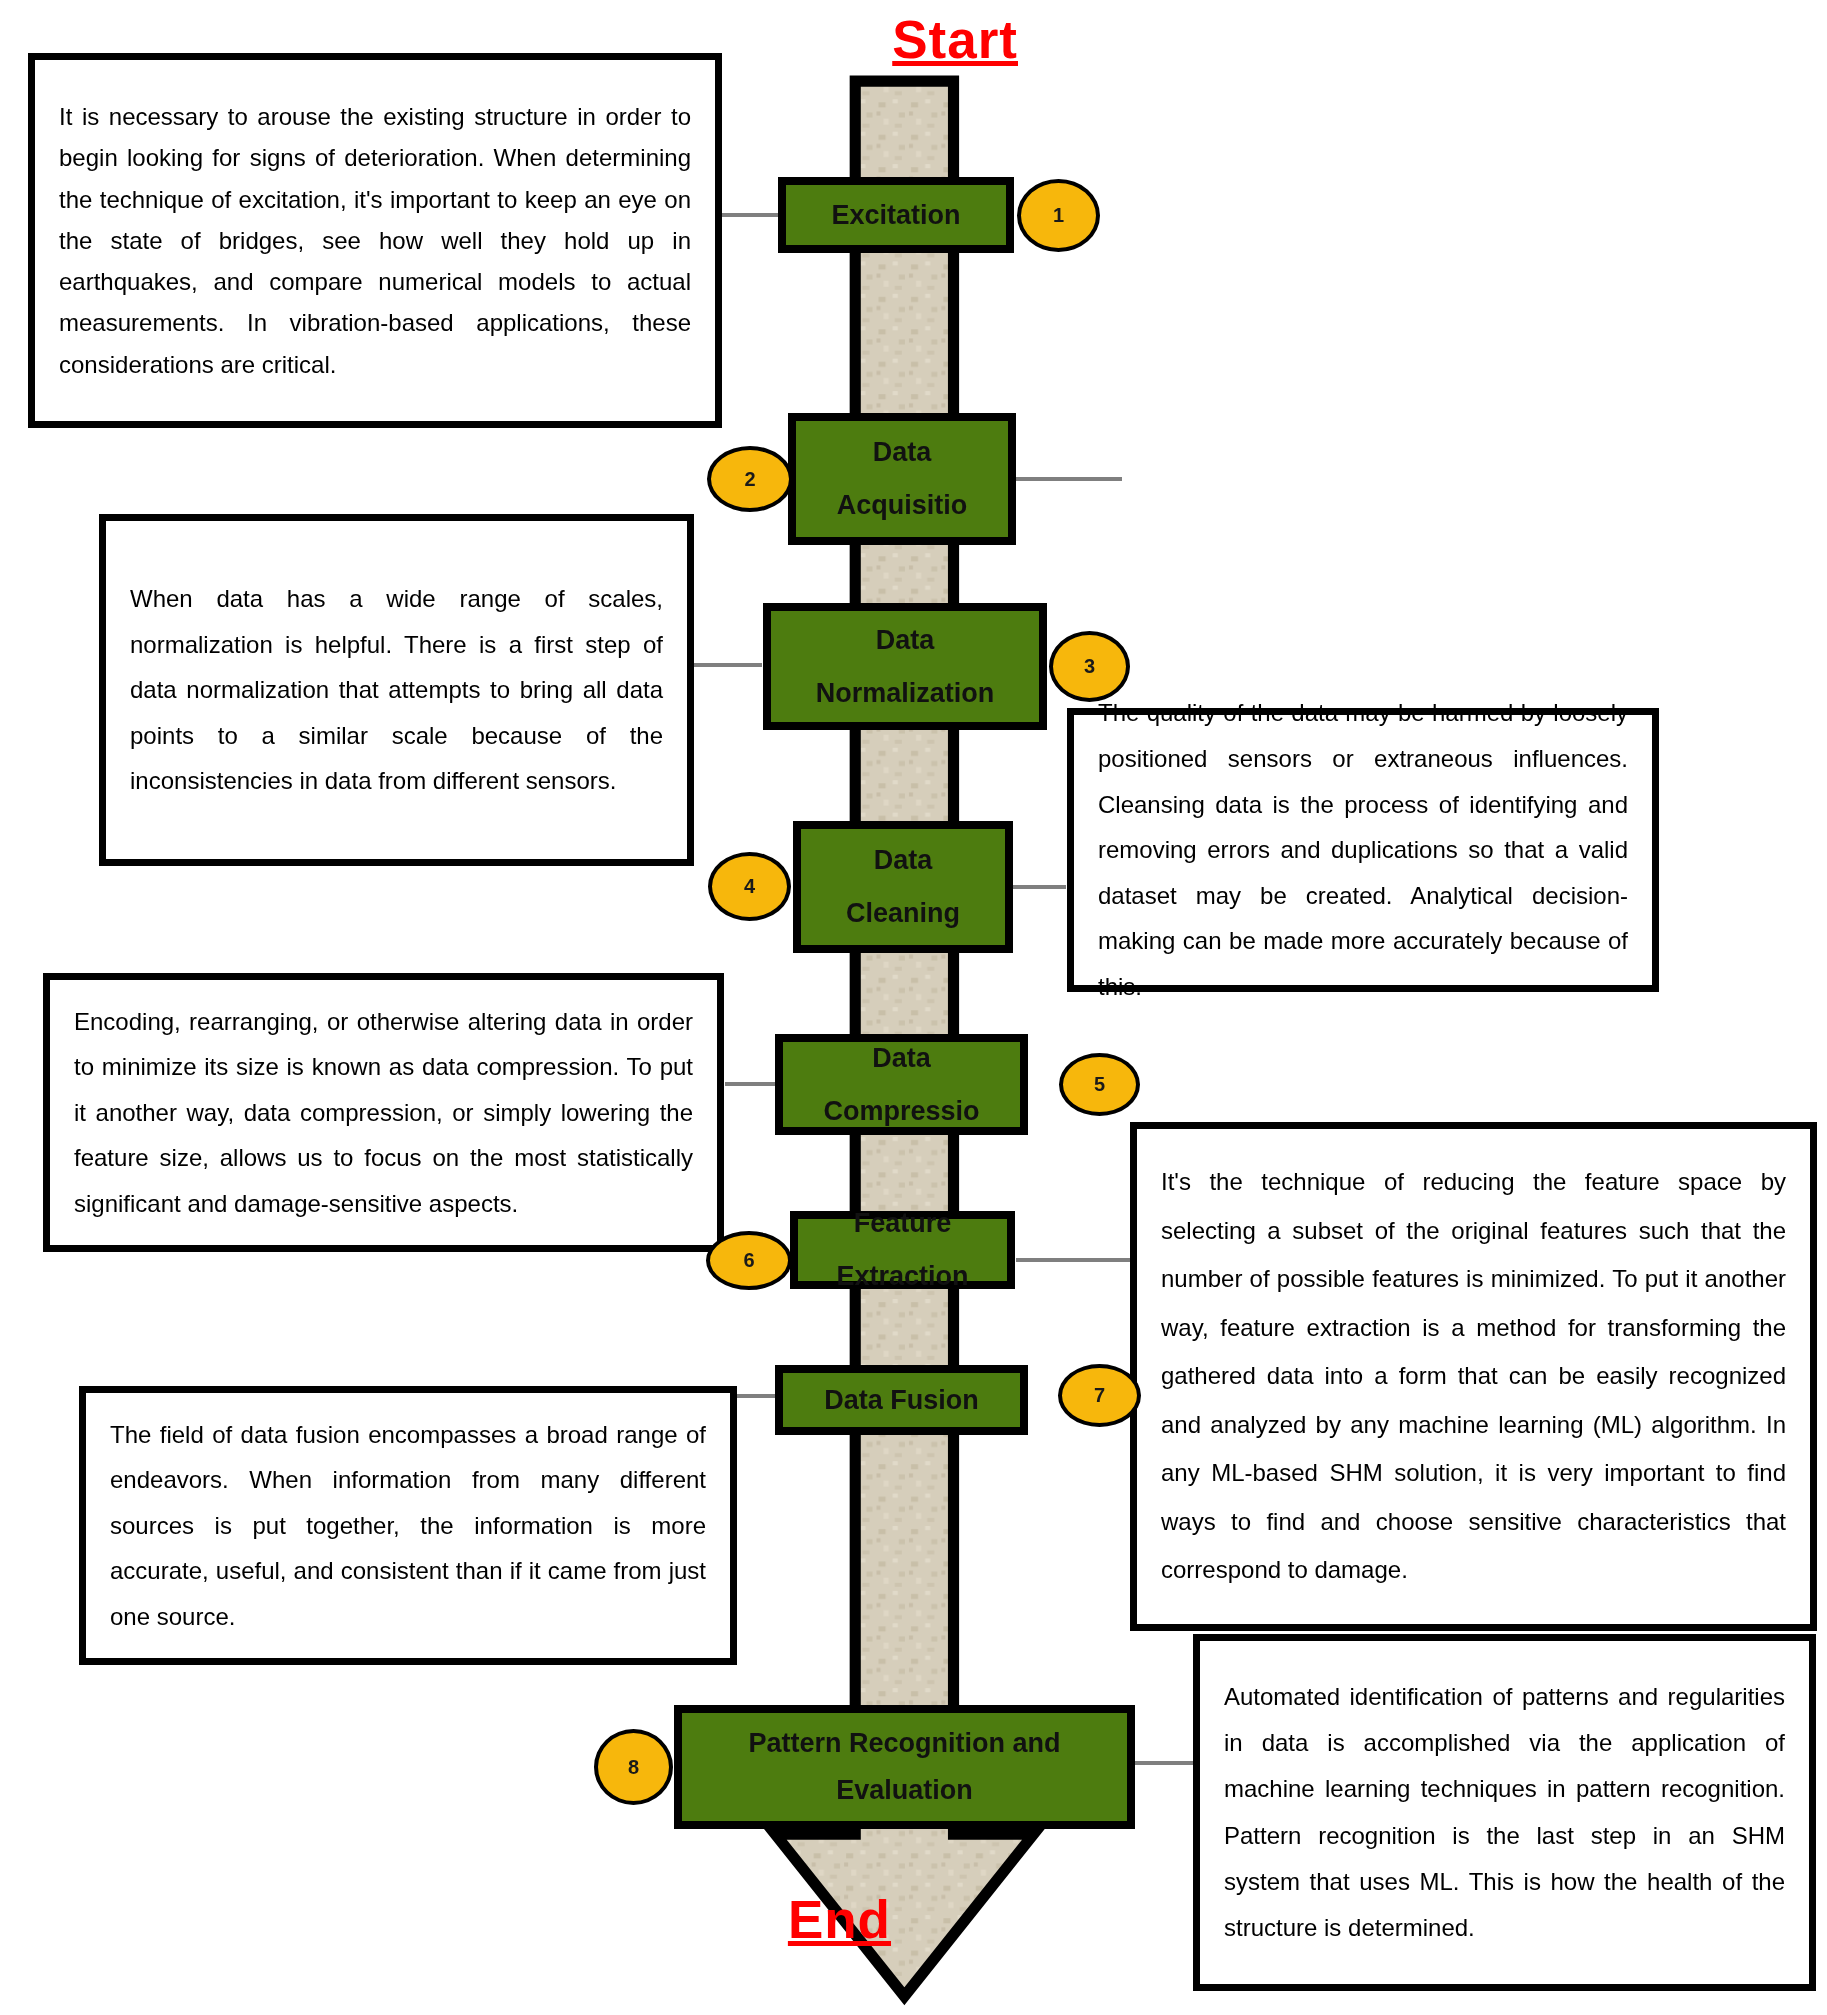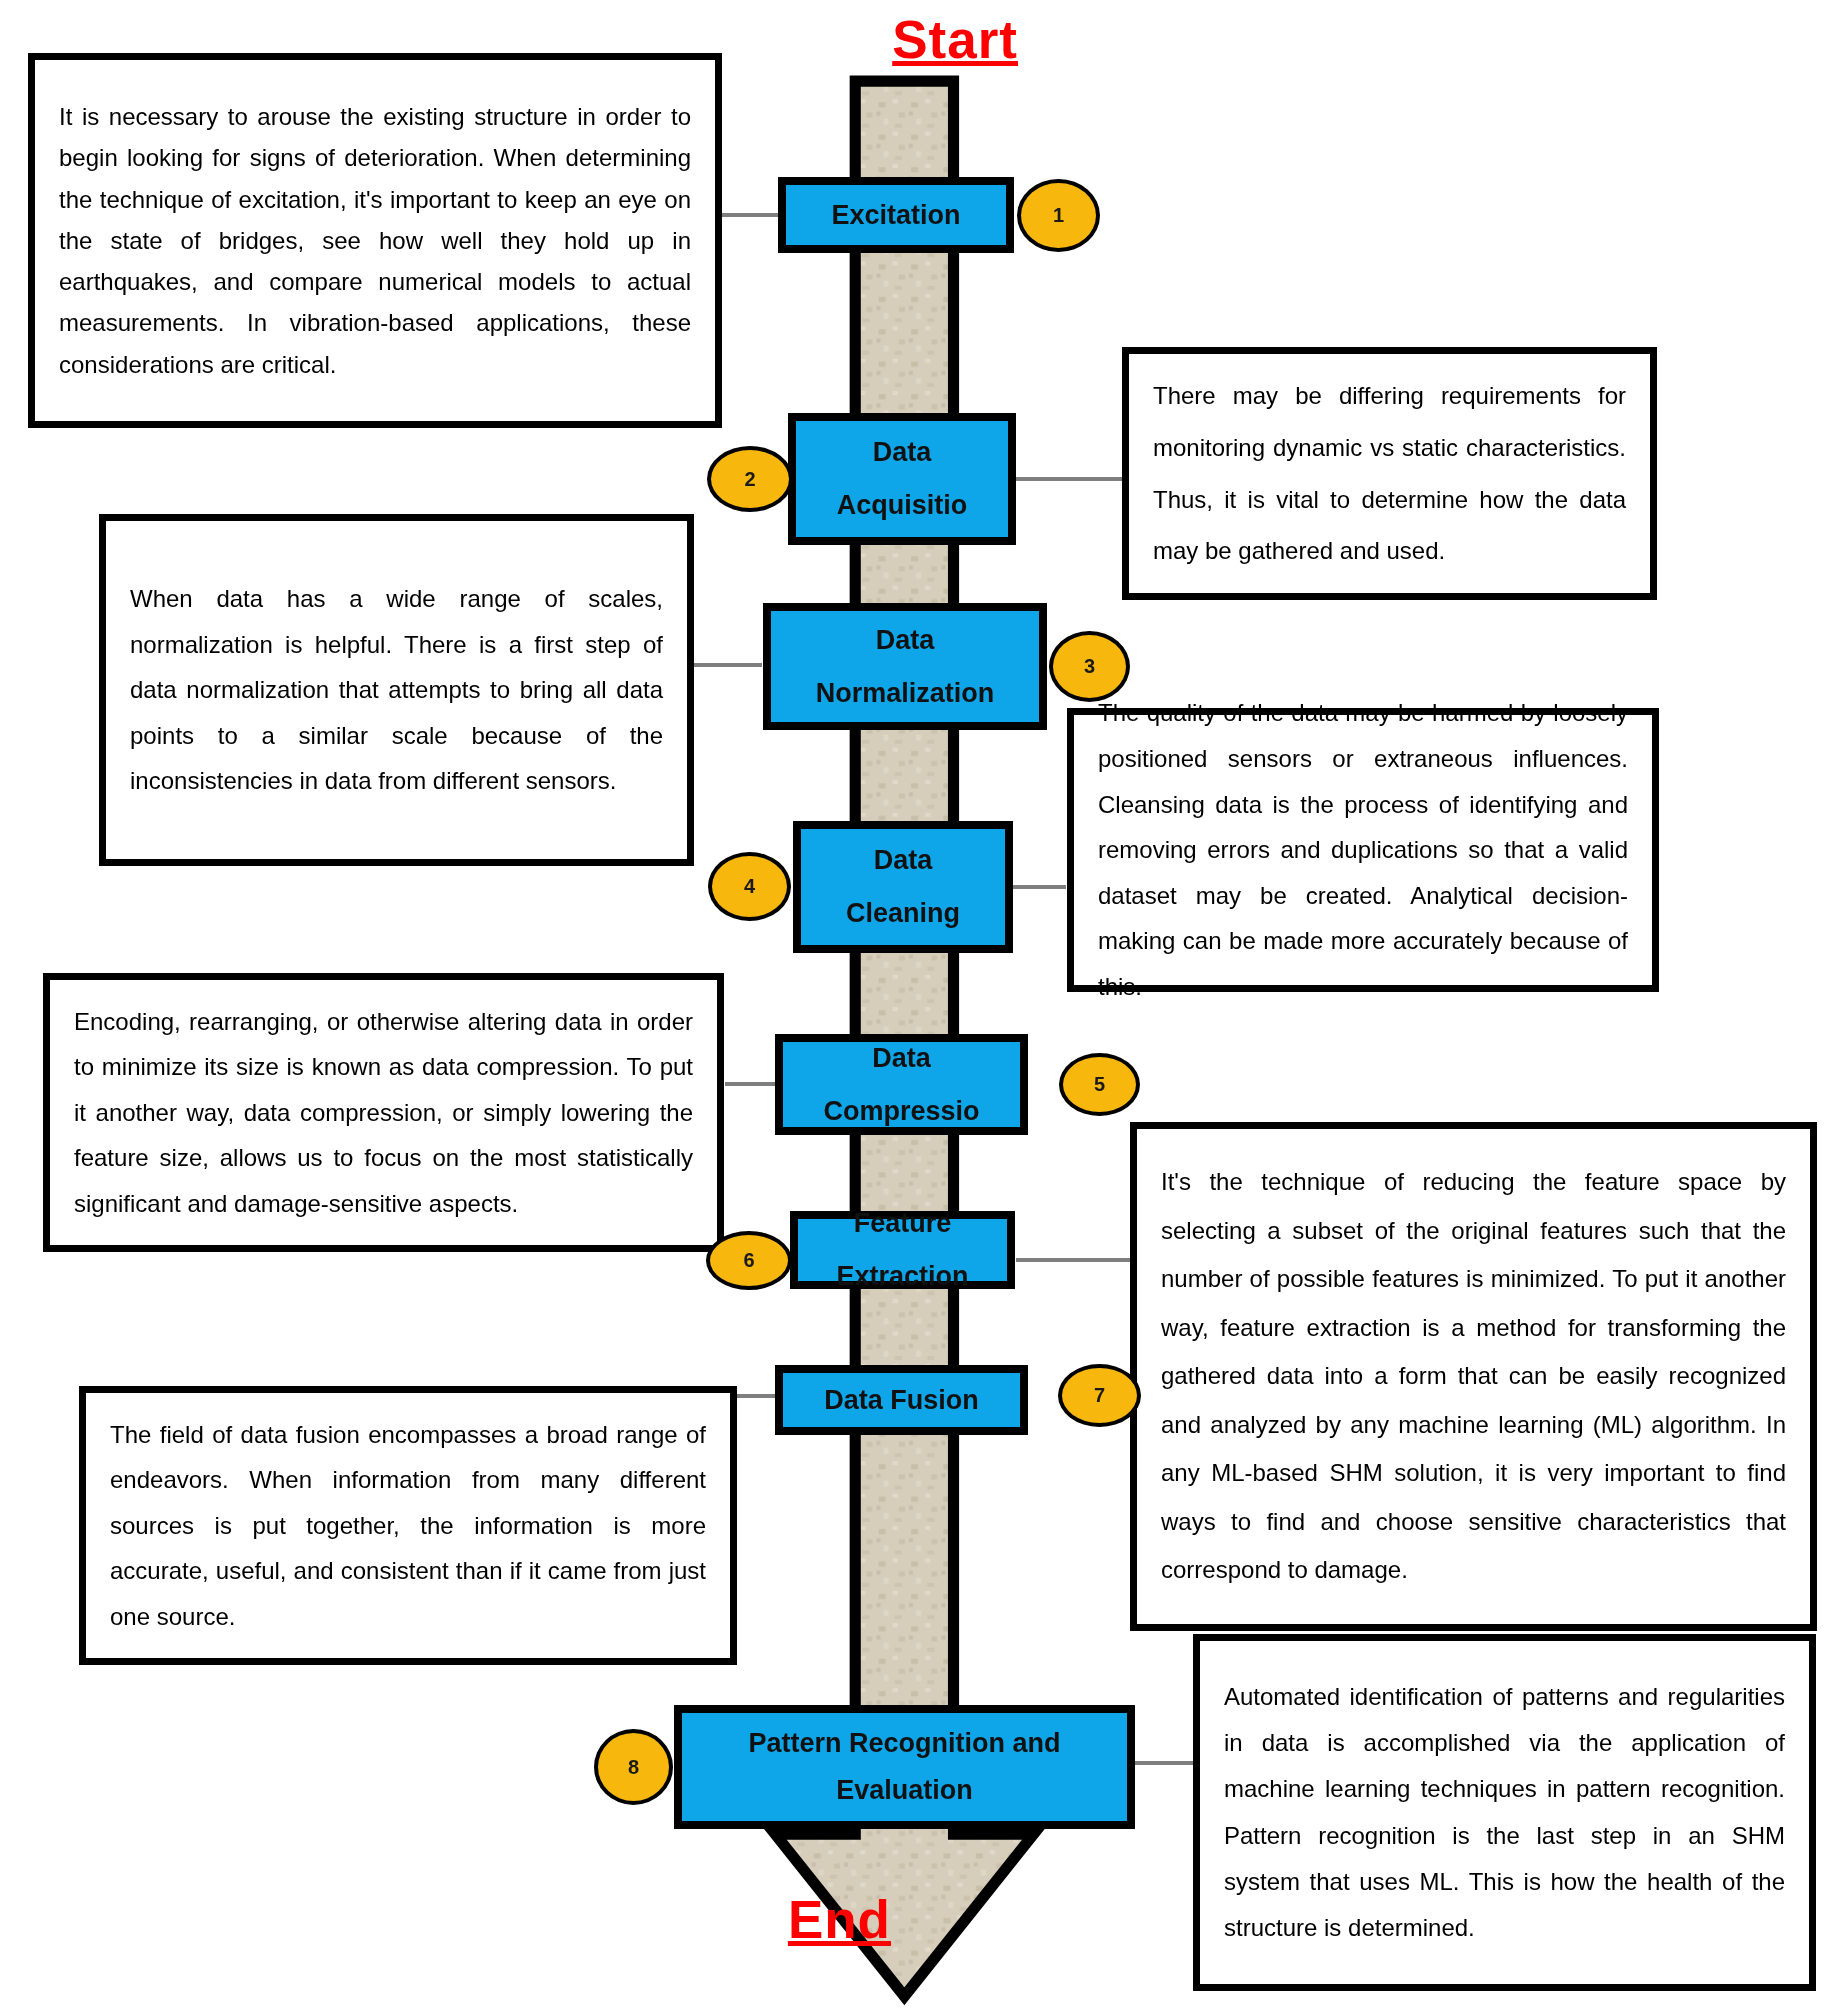--- a/index.html
+++ b/index.html
@@ -14,21 +14,21 @@
   .endpoint{
     position:absolute;z-index:4;
     color:#ff0000;font-weight:700;font-size:53px;
     text-align:right;letter-spacing:1px;text-decoration:underline;
   }
   .start-pos{left:795px;top:9px;width:223px;}
   .end-pos{left:709px;top:1889px;width:182px;}
   .connector{position:absolute;height:4px;background:#7f7f7f;z-index:1;}
   .step-box{
     position:absolute;z-index:2;box-sizing:border-box;
-    background:#0ea5e9;border:8.6px solid #000;
+    background:#4d7c0f;border:8.6px solid #000;
     display:flex;align-items:center;justify-content:center;text-align:center;
     color:#111;font-weight:700;font-size:27px;line-height:1.95;
     white-space:pre-line;
   }
   .badge{
     position:absolute;z-index:3;box-sizing:border-box;
     background:#f7b70c;border:4.6px solid #000;border-radius:50%;
     display:flex;align-items:center;justify-content:center;
     color:#1a1a1a;font-weight:700;font-size:20px;
   }
@@ -138,23 +138,20 @@
   <div class="badge pos-c3">3</div>
   <div class="badge pos-c4">4</div>
   <div class="badge pos-c5">5</div>
   <div class="badge pos-c6">6</div>
   <div class="badge pos-c7">7</div>
   <div class="badge pos-c8">8</div>
 
   <div class="desc-box pos-d1">
     <div class="desc-text">It is necessary to arouse the existing structure in order to begin looking for signs of deterioration. When determining the technique of excitation, it's important to keep an eye on the state of bridges, see how well they hold up in earthquakes, and compare numerical models to actual measurements. In vibration-based applications, these considerations are critical.</div>
   </div>
-  <div class="desc-box pos-d2">
-    <div class="desc-text">There may be differing requirements for monitoring dynamic vs static characteristics. Thus, it is vital to determine how the data may be gathered and used.</div>
-  </div>
   <div class="desc-box pos-d3">
     <div class="desc-text">When data has a wide range of scales, normalization is helpful. There is a first step of data normalization that attempts to bring all data points to a similar scale because of the inconsistencies in data from different sensors.</div>
   </div>
   <div class="desc-box pos-d4">
     <div class="desc-text">The quality of the data may be harmed by loosely positioned sensors or extraneous influences. Cleansing data is the process of identifying and removing errors and duplications so that a valid dataset may be created. Analytical decision-making can be made more accurately because of this.</div>
   </div>
   <div class="desc-box pos-d5">
     <div class="desc-text">Encoding, rearranging, or otherwise altering data in order to minimize its size is known as data compression. To put it another way, data compression, or simply lowering the feature size, allows us to focus on the most statistically significant and damage-sensitive aspects.</div>
   </div>
   <div class="desc-box pos-d6">

